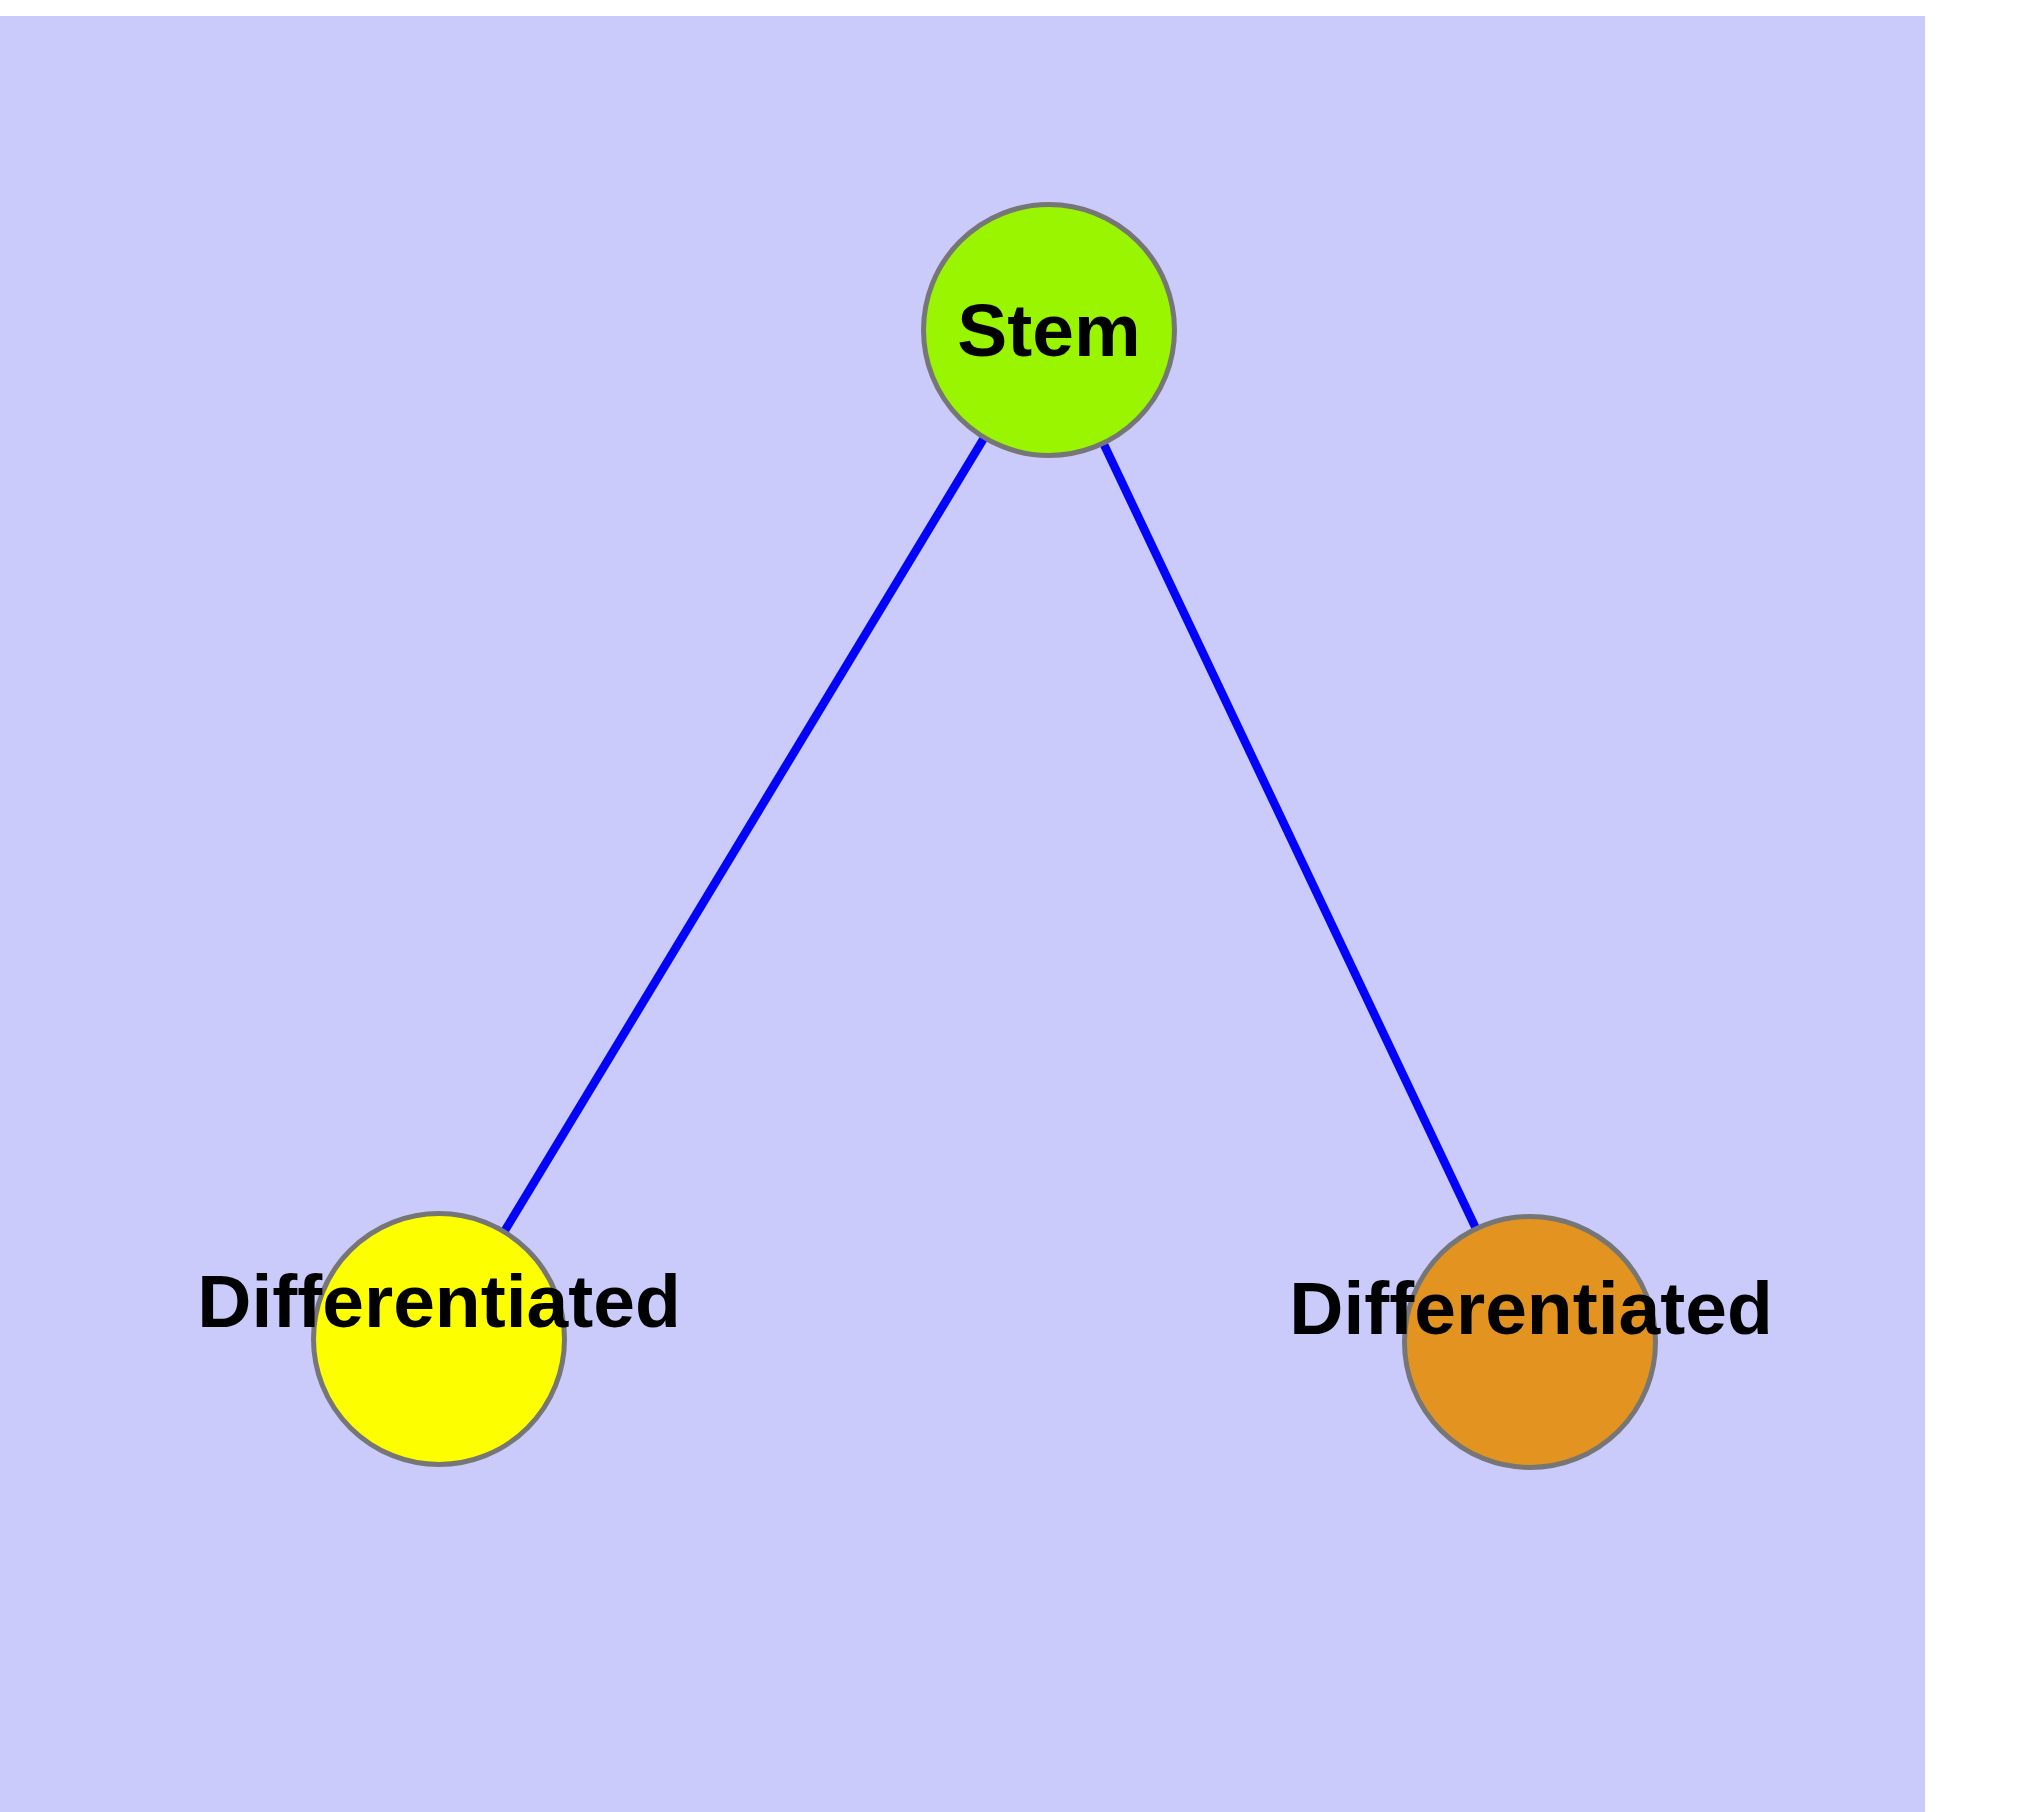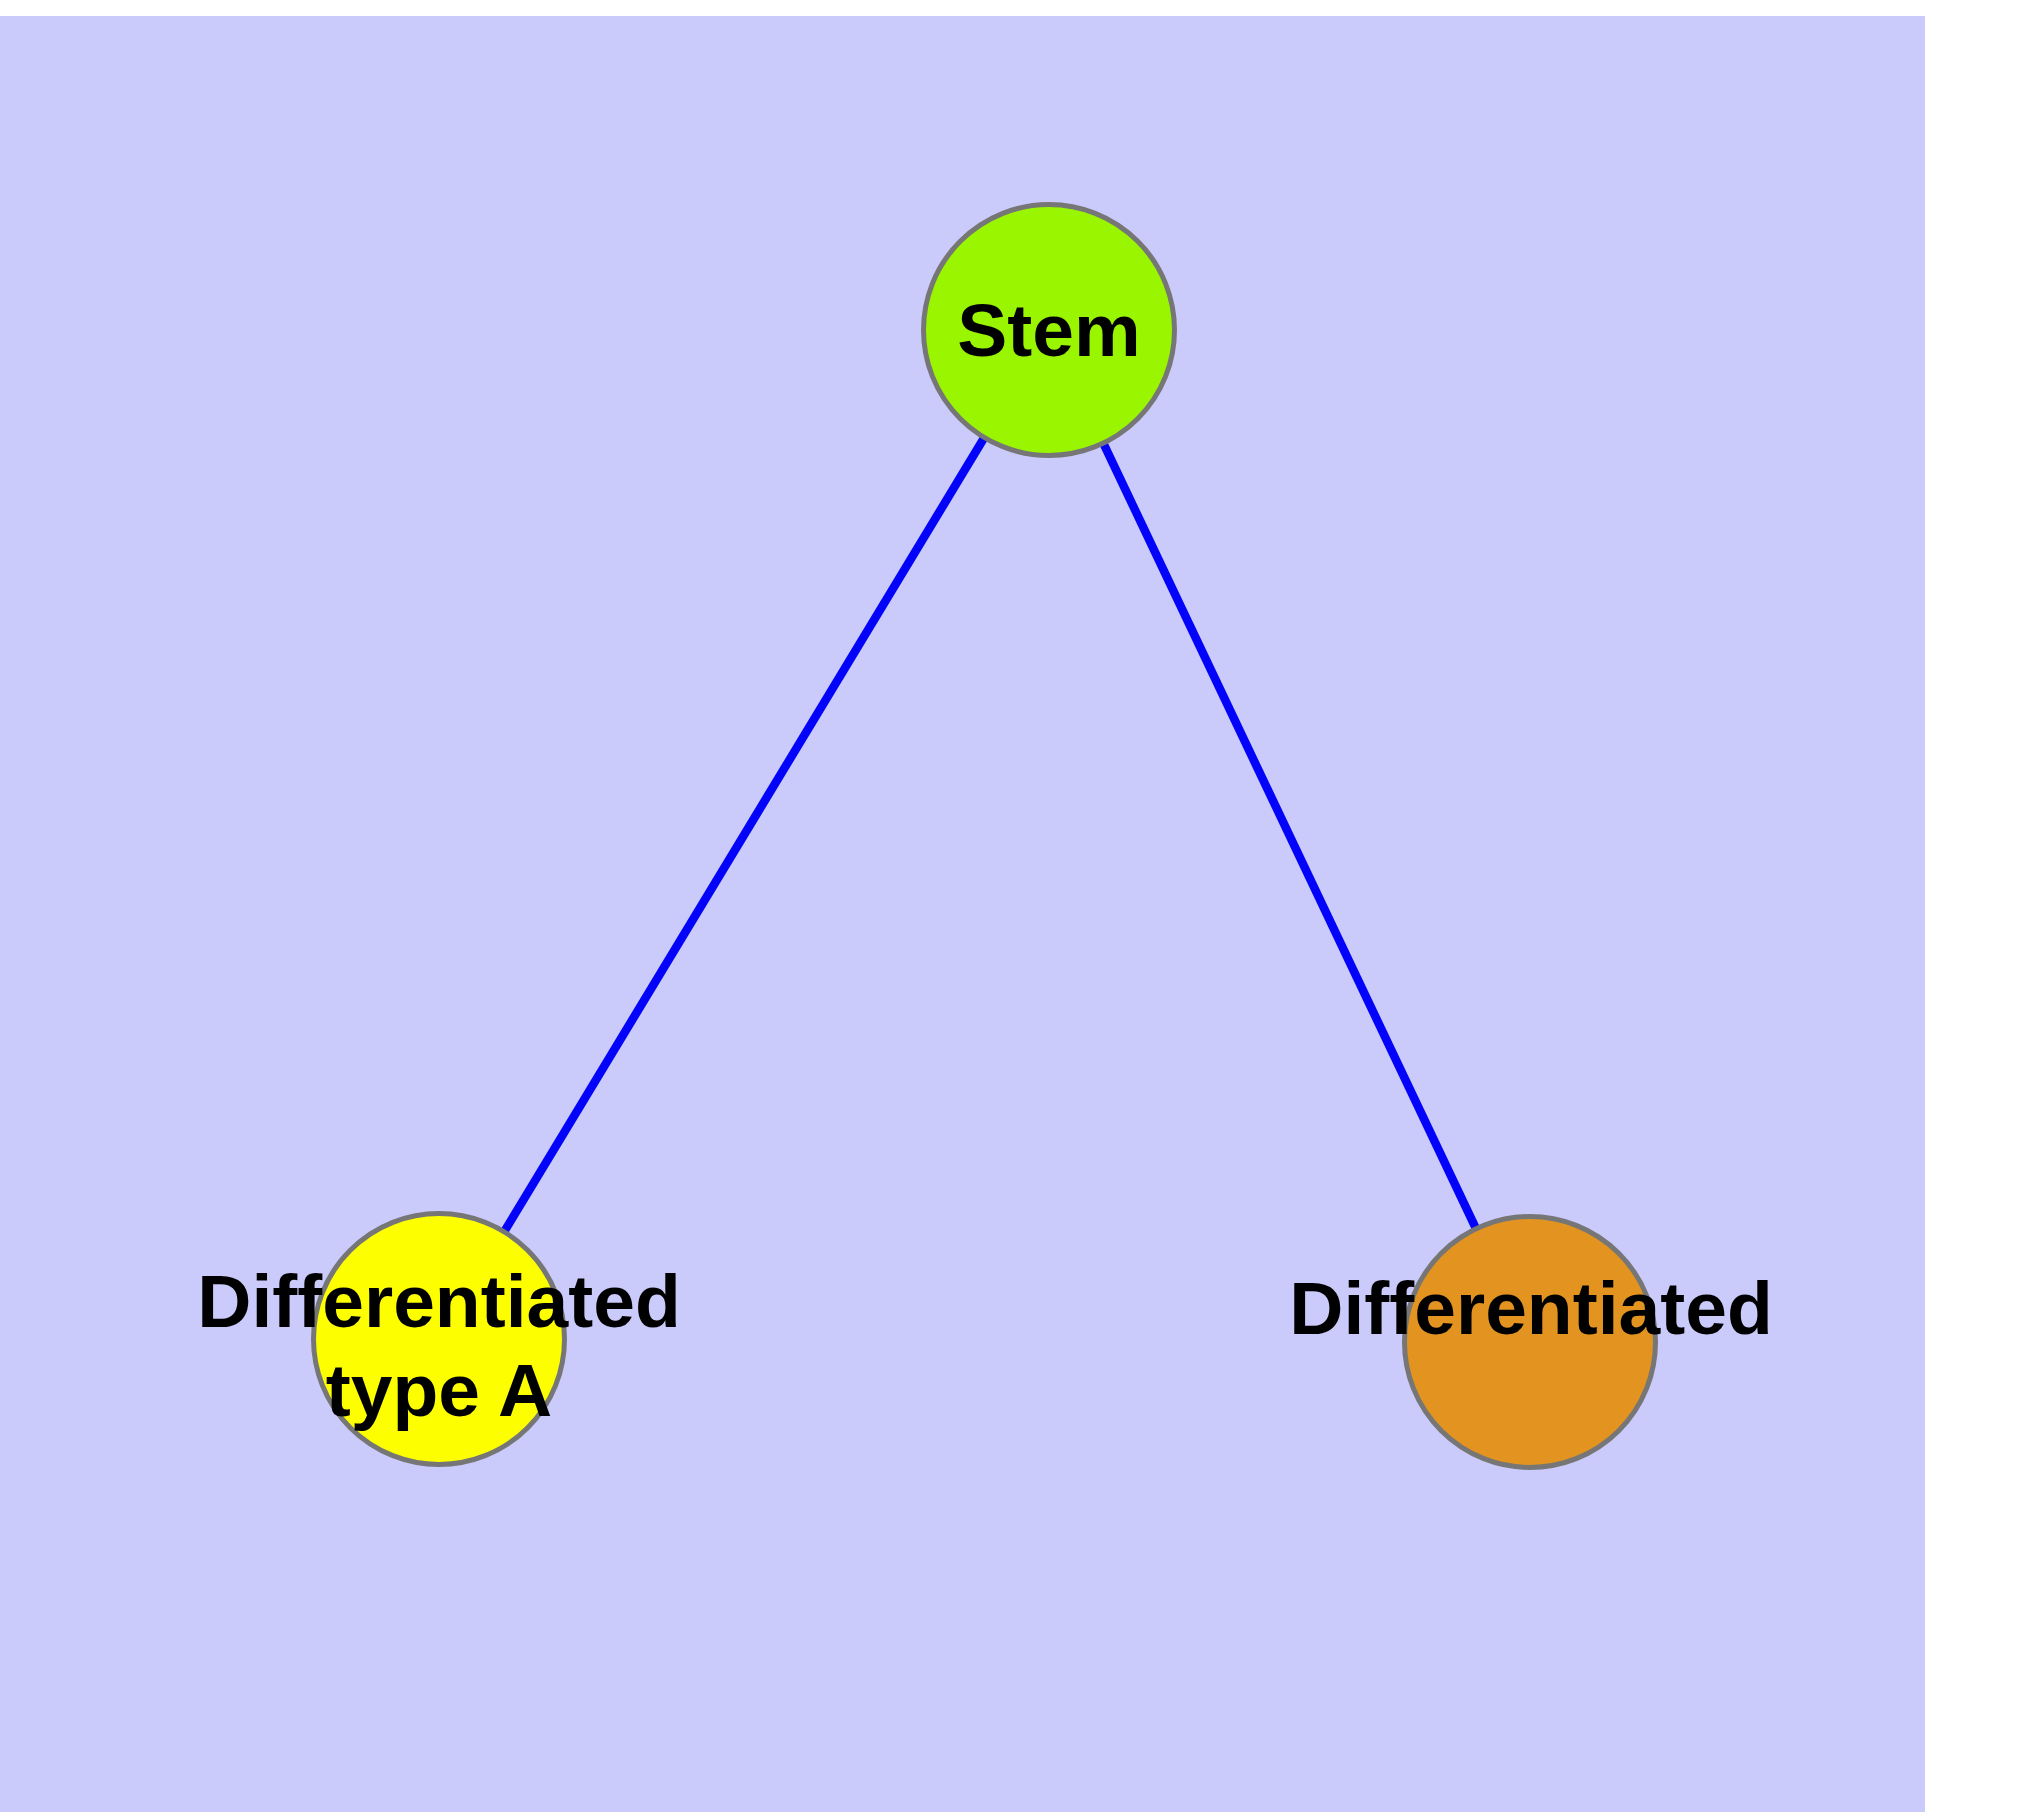--- a/index.html
+++ b/index.html
@@ -70,21 +70,20 @@
   <div class="node node-type-a" style="background-color: rgb(253, 255, 0); border-color: rgb(118, 118, 118);"></div>
 
   <div class="node node-type-b" style="background-color: rgb(227, 148, 32); border-color: rgb(118, 118, 118);"></div>
 
   <div class="node-label label-stem" style="color: rgb(0, 0, 0);">
     <span class="label-line">Stem</span>
   </div>
 
   <div class="node-label label-type-a" style="color: rgb(0, 0, 0);">
     <span class="label-line">Differentiated</span>
-    <span class="label-line">type A</span>
   </div>
 
   <div class="node-label label-type-b" style="color: rgb(0, 0, 0);">
     <span class="label-line">Differentiated</span>
   </div>
 
 </div>
 
 
 </body></html>

